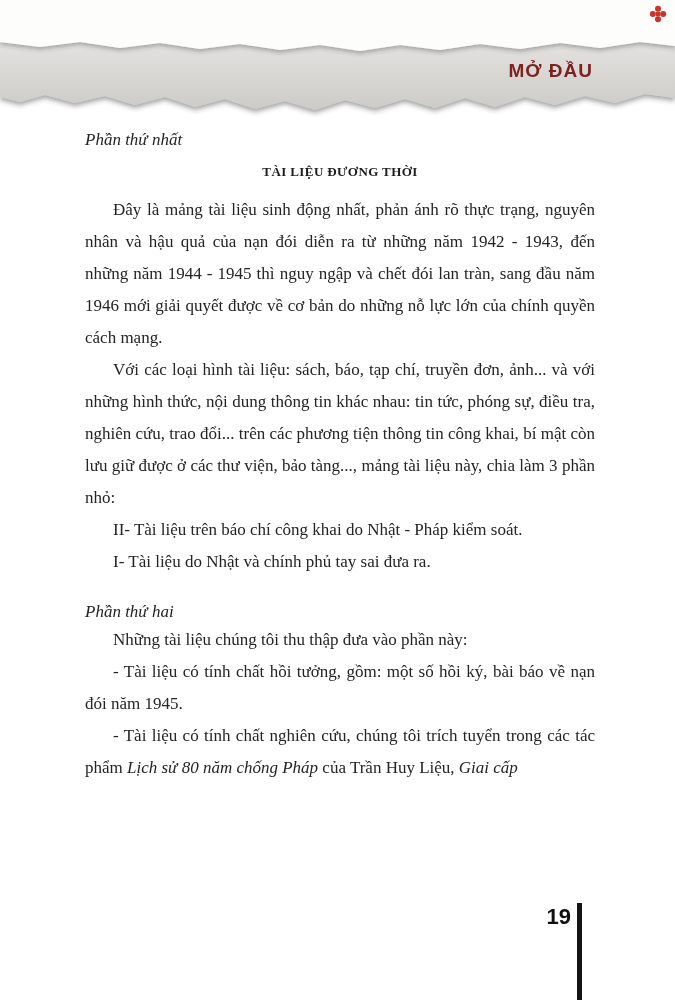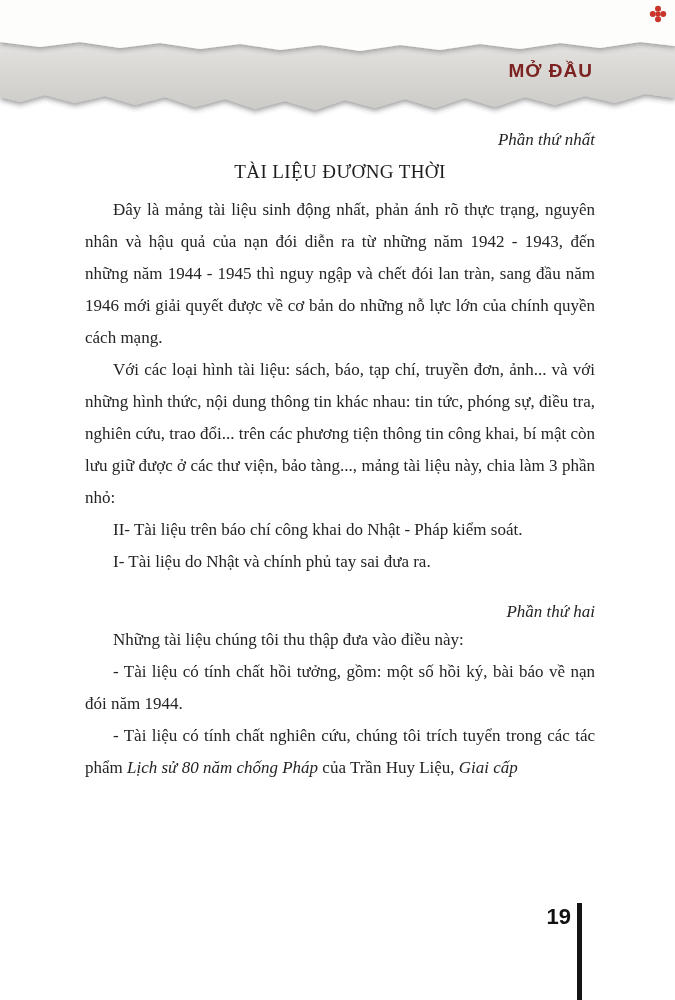--- a/index.html
+++ b/index.html
@@ -20,24 +20,24 @@
     position: absolute; top: 60px; right: 82px;
     font-family: "Liberation Sans", "DejaVu Sans", sans-serif;
     font-weight: 700; font-size: 19px; letter-spacing: 1px;
     color: #7c2220;
   }
 
   .content { position: absolute; left: 85px; top: 128px; width: 510px; }
 
   .part-subtitle {
     font-size: 17px; font-style: italic; font-weight: 400;
-    text-align: right; line-height: 24px; margin: 0;
+    text-align: left; line-height: 24px; margin: 0;
   }
   .part-title {
-    font-size: 19px; font-weight: 400; text-align: center;
+    font-size: 13px; font-weight: 700; text-align: center;
     line-height: 28px; margin: 6px 0 8px; letter-spacing: 0.4px;
     color: #1d1d1d;
   }
   .para {
     font-size: 17px; line-height: 32px;
     text-align: justify; text-indent: 28px; margin: 0;
   }
   .section-2 { margin-top: 22px; }
   .book-title { font-style: italic; }
 
@@ -99,22 +99,22 @@
       <div class="part-subtitle">Phần thứ nhất</div>
       <h1 class="part-title">TÀI LIỆU ĐƯƠNG THỜI</h1>
       <p class="para">Đây là mảng tài liệu sinh động nhất, phản ánh rõ thực trạng, nguyên nhân và hậu quả của nạn đói diễn ra từ những năm 1942 - 1943, đến những năm 1944 - 1945 thì nguy ngập và chết đói lan tràn, sang đầu năm 1946 mới giải quyết được về cơ bản do những nỗ lực lớn của chính quyền cách mạng.</p>
       <p class="para">Với các loại hình tài liệu: sách, báo, tạp chí, truyền đơn, ảnh... và với những hình thức, nội dung thông tin khác nhau: tin tức, phóng sự, điều tra, nghiên cứu, trao đổi... trên các phương tiện thông tin công khai, bí mật còn lưu giữ được ở các thư viện, bảo tàng..., mảng tài liệu này, chia làm 3 phần nhỏ:</p>
       <p class="para">II- Tài liệu trên báo chí công khai do Nhật - Pháp kiểm soát.</p>
       <p class="para">I- Tài liệu do Nhật và chính phủ tay sai đưa ra.</p>
     </section>
 
     <section class="section-2">
       <div class="part-subtitle">Phần thứ hai</div>
-      <p class="para">Những tài liệu chúng tôi thu thập đưa vào điều này:</p>
-      <p class="para">- Tài liệu có tính chất hồi tưởng, gồm: một số hồi ký, bài báo về nạn đói năm 1944.</p>
+      <p class="para">Những tài liệu chúng tôi thu thập đưa vào phần này:</p>
+      <p class="para">- Tài liệu có tính chất hồi tưởng, gồm: một số hồi ký, bài báo về nạn đói năm 1945.</p>
       <p class="para"><span>- Tài liệu có tính chất nghiên cứu, chúng tôi trích tuyển trong các tác phẩm </span><i class="book-title">Lịch sử 80 năm chống Pháp</i><span> của Trần Huy Liệu, </span><i class="book-title">Giai cấp</i></p>
     </section>
 
   </main>
 
   <div class="page-number">19</div>
   <div class="footer-bar"></div>
 
 </div>
 

